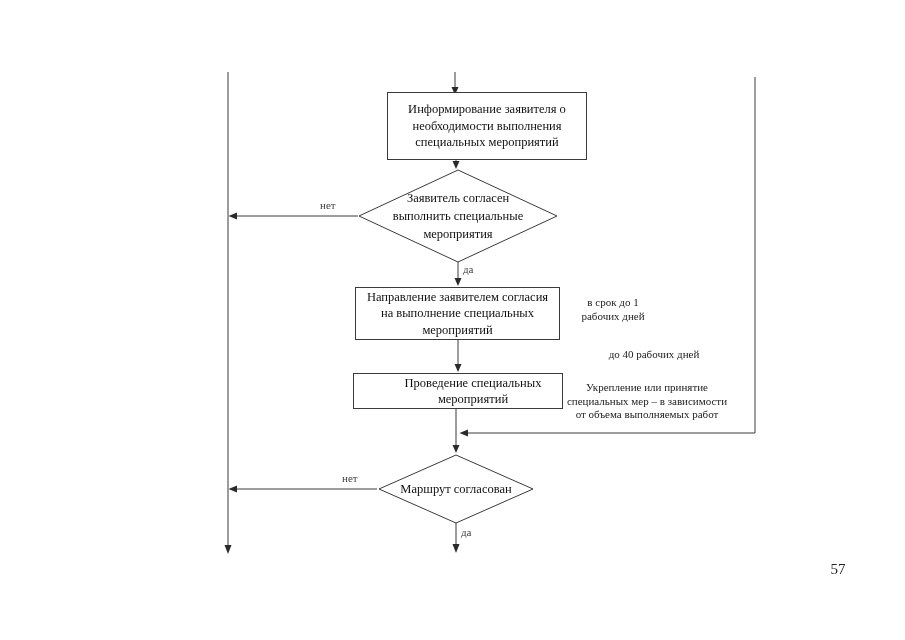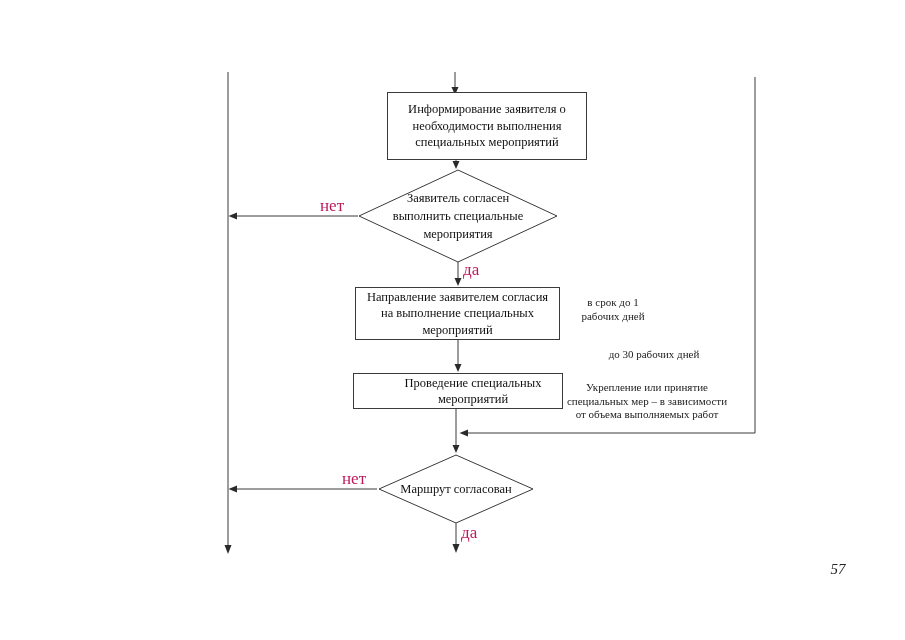--- a/index.html
+++ b/index.html
@@ -22,34 +22,34 @@
   }
   .process{
     background:#ffffff;
     border:1px solid #3a3a3a;
   }
   .decision-text{
     background:transparent;
   }
   .edge-label{
     position:absolute;
-    font-size:17px;line-height:13px;
-    color:#be185d;
+    font-size:11px;line-height:13px;
+    color:#404040;
     white-space:nowrap;
   }
   .annotation{
     position:absolute;
     text-align:center;
     font-size:11px;line-height:13.5px;
     color:#222;
   }
   .page-number{
     position:absolute;
     left:818px;top:561px;width:40px;
-    font-size:15px;font-style:italic;
+    font-size:15px;
     color:#222;
     text-align:center;
   }
 </style>
 </head>
 <body>
 
 <div class="page">
 
   <svg class="connectors" width="905" height="640" viewBox="0 0 905 640">
@@ -126,21 +126,21 @@
   <div class="edge-label" style="left:463px;top:263px;">да</div>
   <div class="edge-label" style="left:342px;top:472px;">нет</div>
   <div class="edge-label" style="left:461px;top:526px;">да</div>
 
   <div class="annotation" style="left:563px;top:296px;width:100px;">
     <div>в срок до 1</div>
     <div>рабочих дней</div>
   </div>
 
   <div class="annotation" style="left:558px;top:348px;width:192px;">
-    <div>до 30 рабочих дней</div>
+    <div>до 40 рабочих дней</div>
   </div>
 
   <div class="annotation" style="left:551px;top:381px;width:192px;">
     <div>Укрепление или принятие</div>
     <div>специальных мер – в зависимости</div>
     <div>от объема выполняемых работ</div>
   </div>
 
   <div class="page-number">57</div>
 

